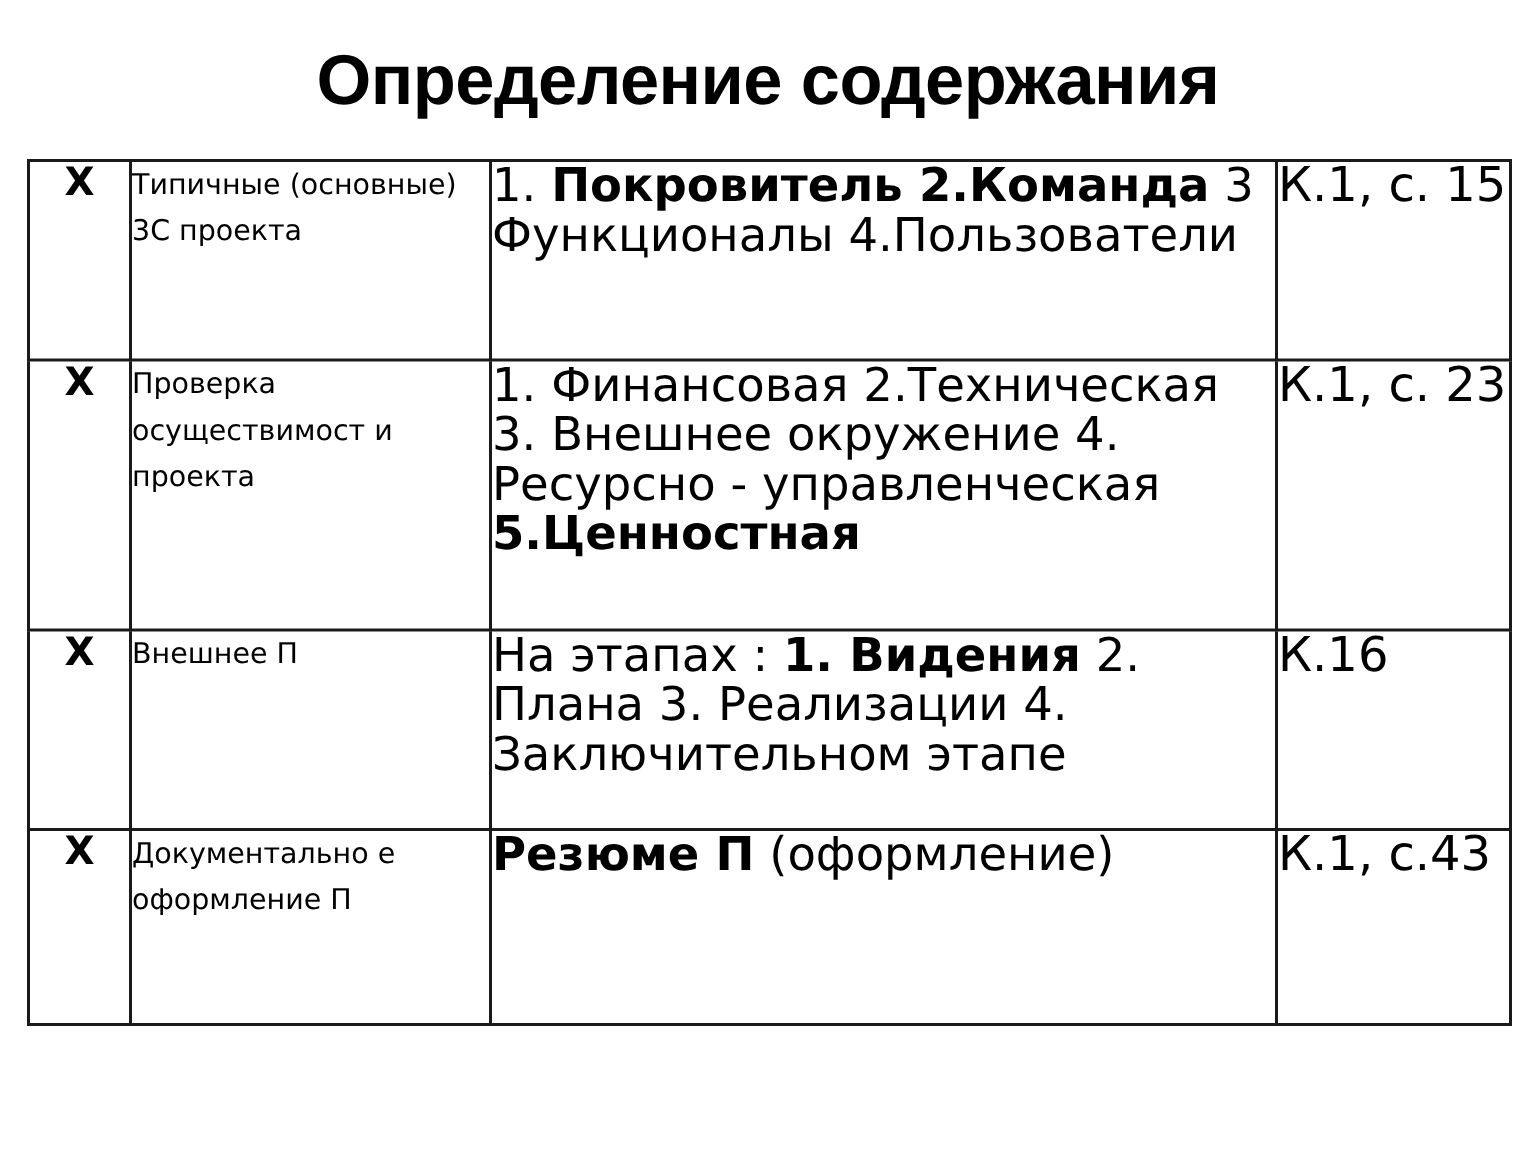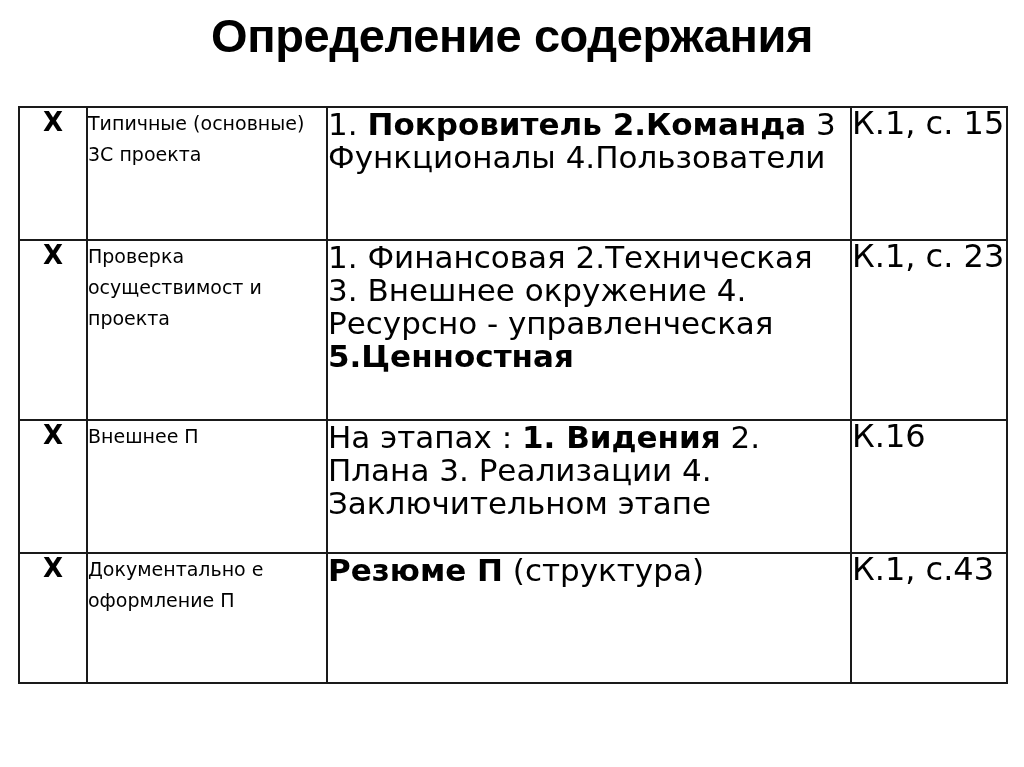--- a/index.html
+++ b/index.html
@@ -20,21 +20,21 @@
     position: relative;
     width: 1024px;
     height: 767px;
     background: #ffffff;
   }
 
   
   .slide-title {
     position: absolute;
     left: 0;
-    top: 9px;
+    top: 26px;
     width: 1024px;
     text-align: center;
     font-family: "Liberation Sans", sans-serif;
     font-weight: bold;
     font-size: 47px;
     line-height: 54px;
     letter-spacing: -0.4px;
     color: #000000;
     white-space: nowrap;
   }
@@ -162,20 +162,20 @@
       <tr class="row-h3">
         <td class="mark-cell vpad-r3-mark" style="border-color: rgb(26, 26, 26);">X</td>
         <td class="topic-cell vpad-r3-topic" style="border-color: rgb(26, 26, 26);">Внешнее П</td>
         <td class="detail-cell vpad-r3-detail" style="border-color: rgb(26, 26, 26);"><span>На этапах : </span><b>1.  Видения</b><span>  2. Плана 3. Реализации 4. Заключительном этапе</span></td>
         <td class="ref-cell vpad-r3-ref" style="border-color: rgb(26, 26, 26);">К.16</td>
       </tr>
 
       <tr class="row-h4">
         <td class="mark-cell vpad-r4-mark" style="border-color: rgb(26, 26, 26);">X</td>
         <td class="topic-cell vpad-r4-topic" style="border-color: rgb(26, 26, 26);">Документально е оформление П</td>
-        <td class="detail-cell vpad-r4-detail" style="border-color: rgb(26, 26, 26);"><b>Резюме П</b><span> (структура)</span></td>
+        <td class="detail-cell vpad-r4-detail" style="border-color: rgb(26, 26, 26);"><b>Резюме П</b><span> (оформление)</span></td>
         <td class="ref-cell vpad-r4-ref" style="border-color: rgb(26, 26, 26);">К.1, с.43</td>
       </tr>
 
     </tbody>
   </table>
 
 </div>
 
 </body></html>

